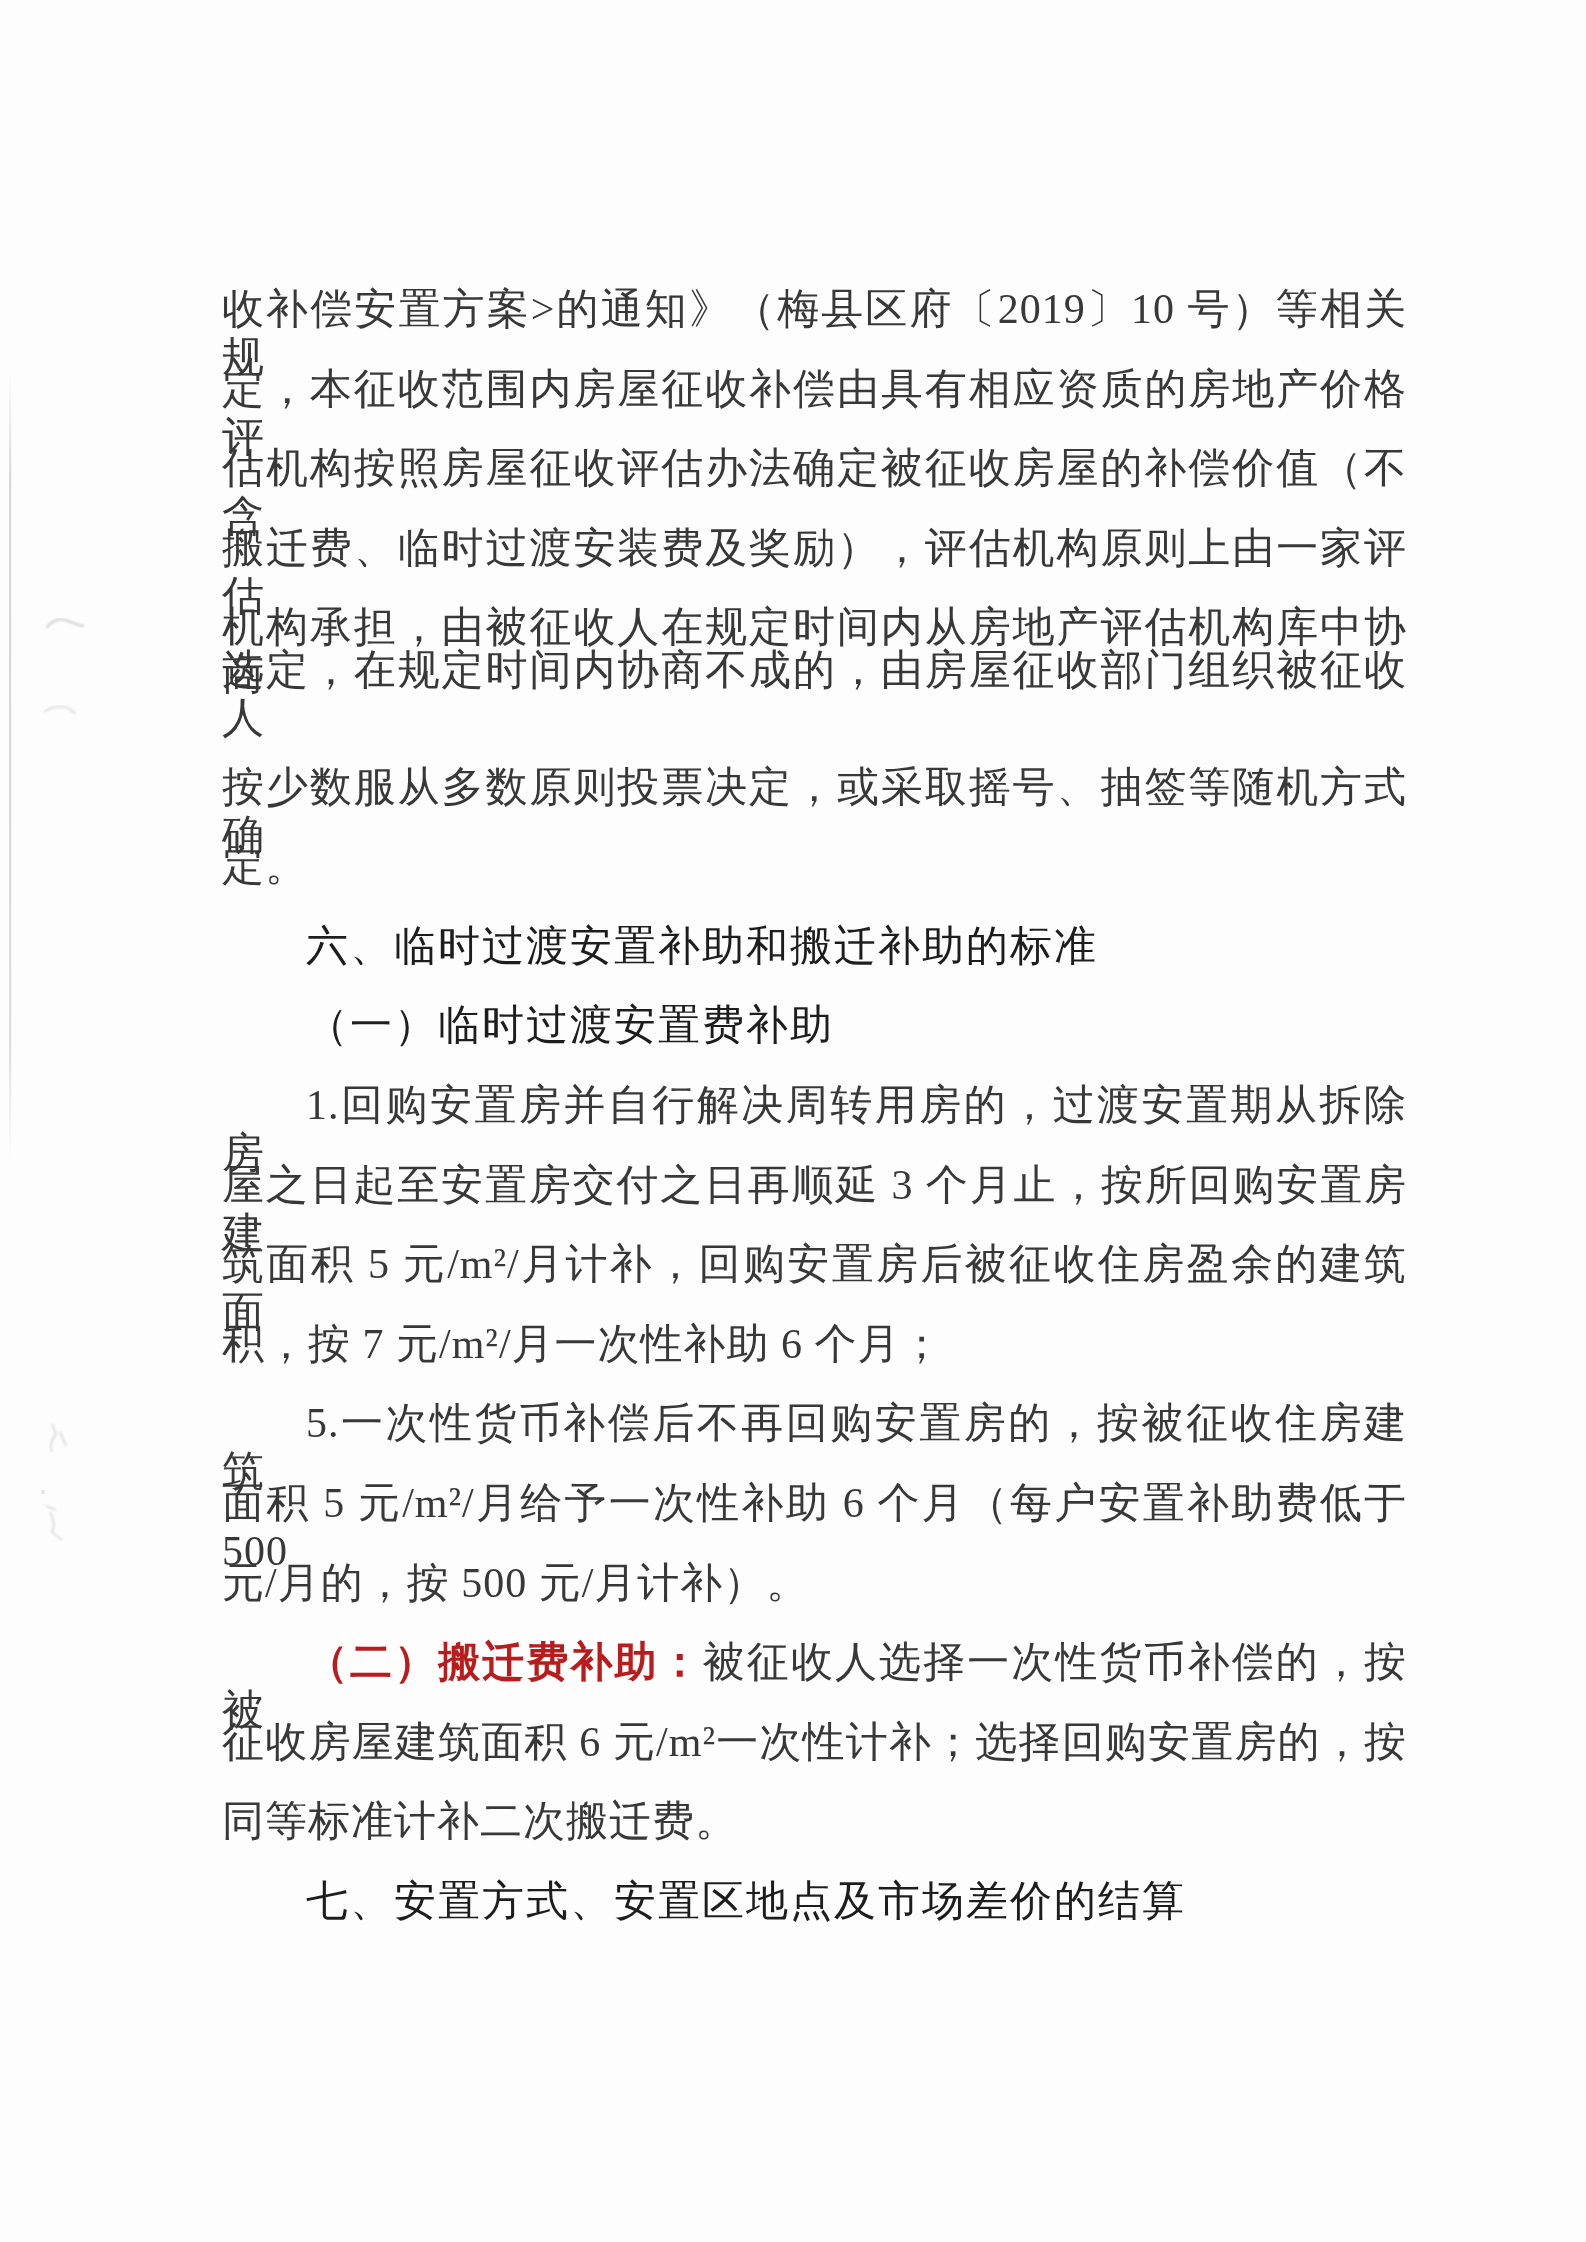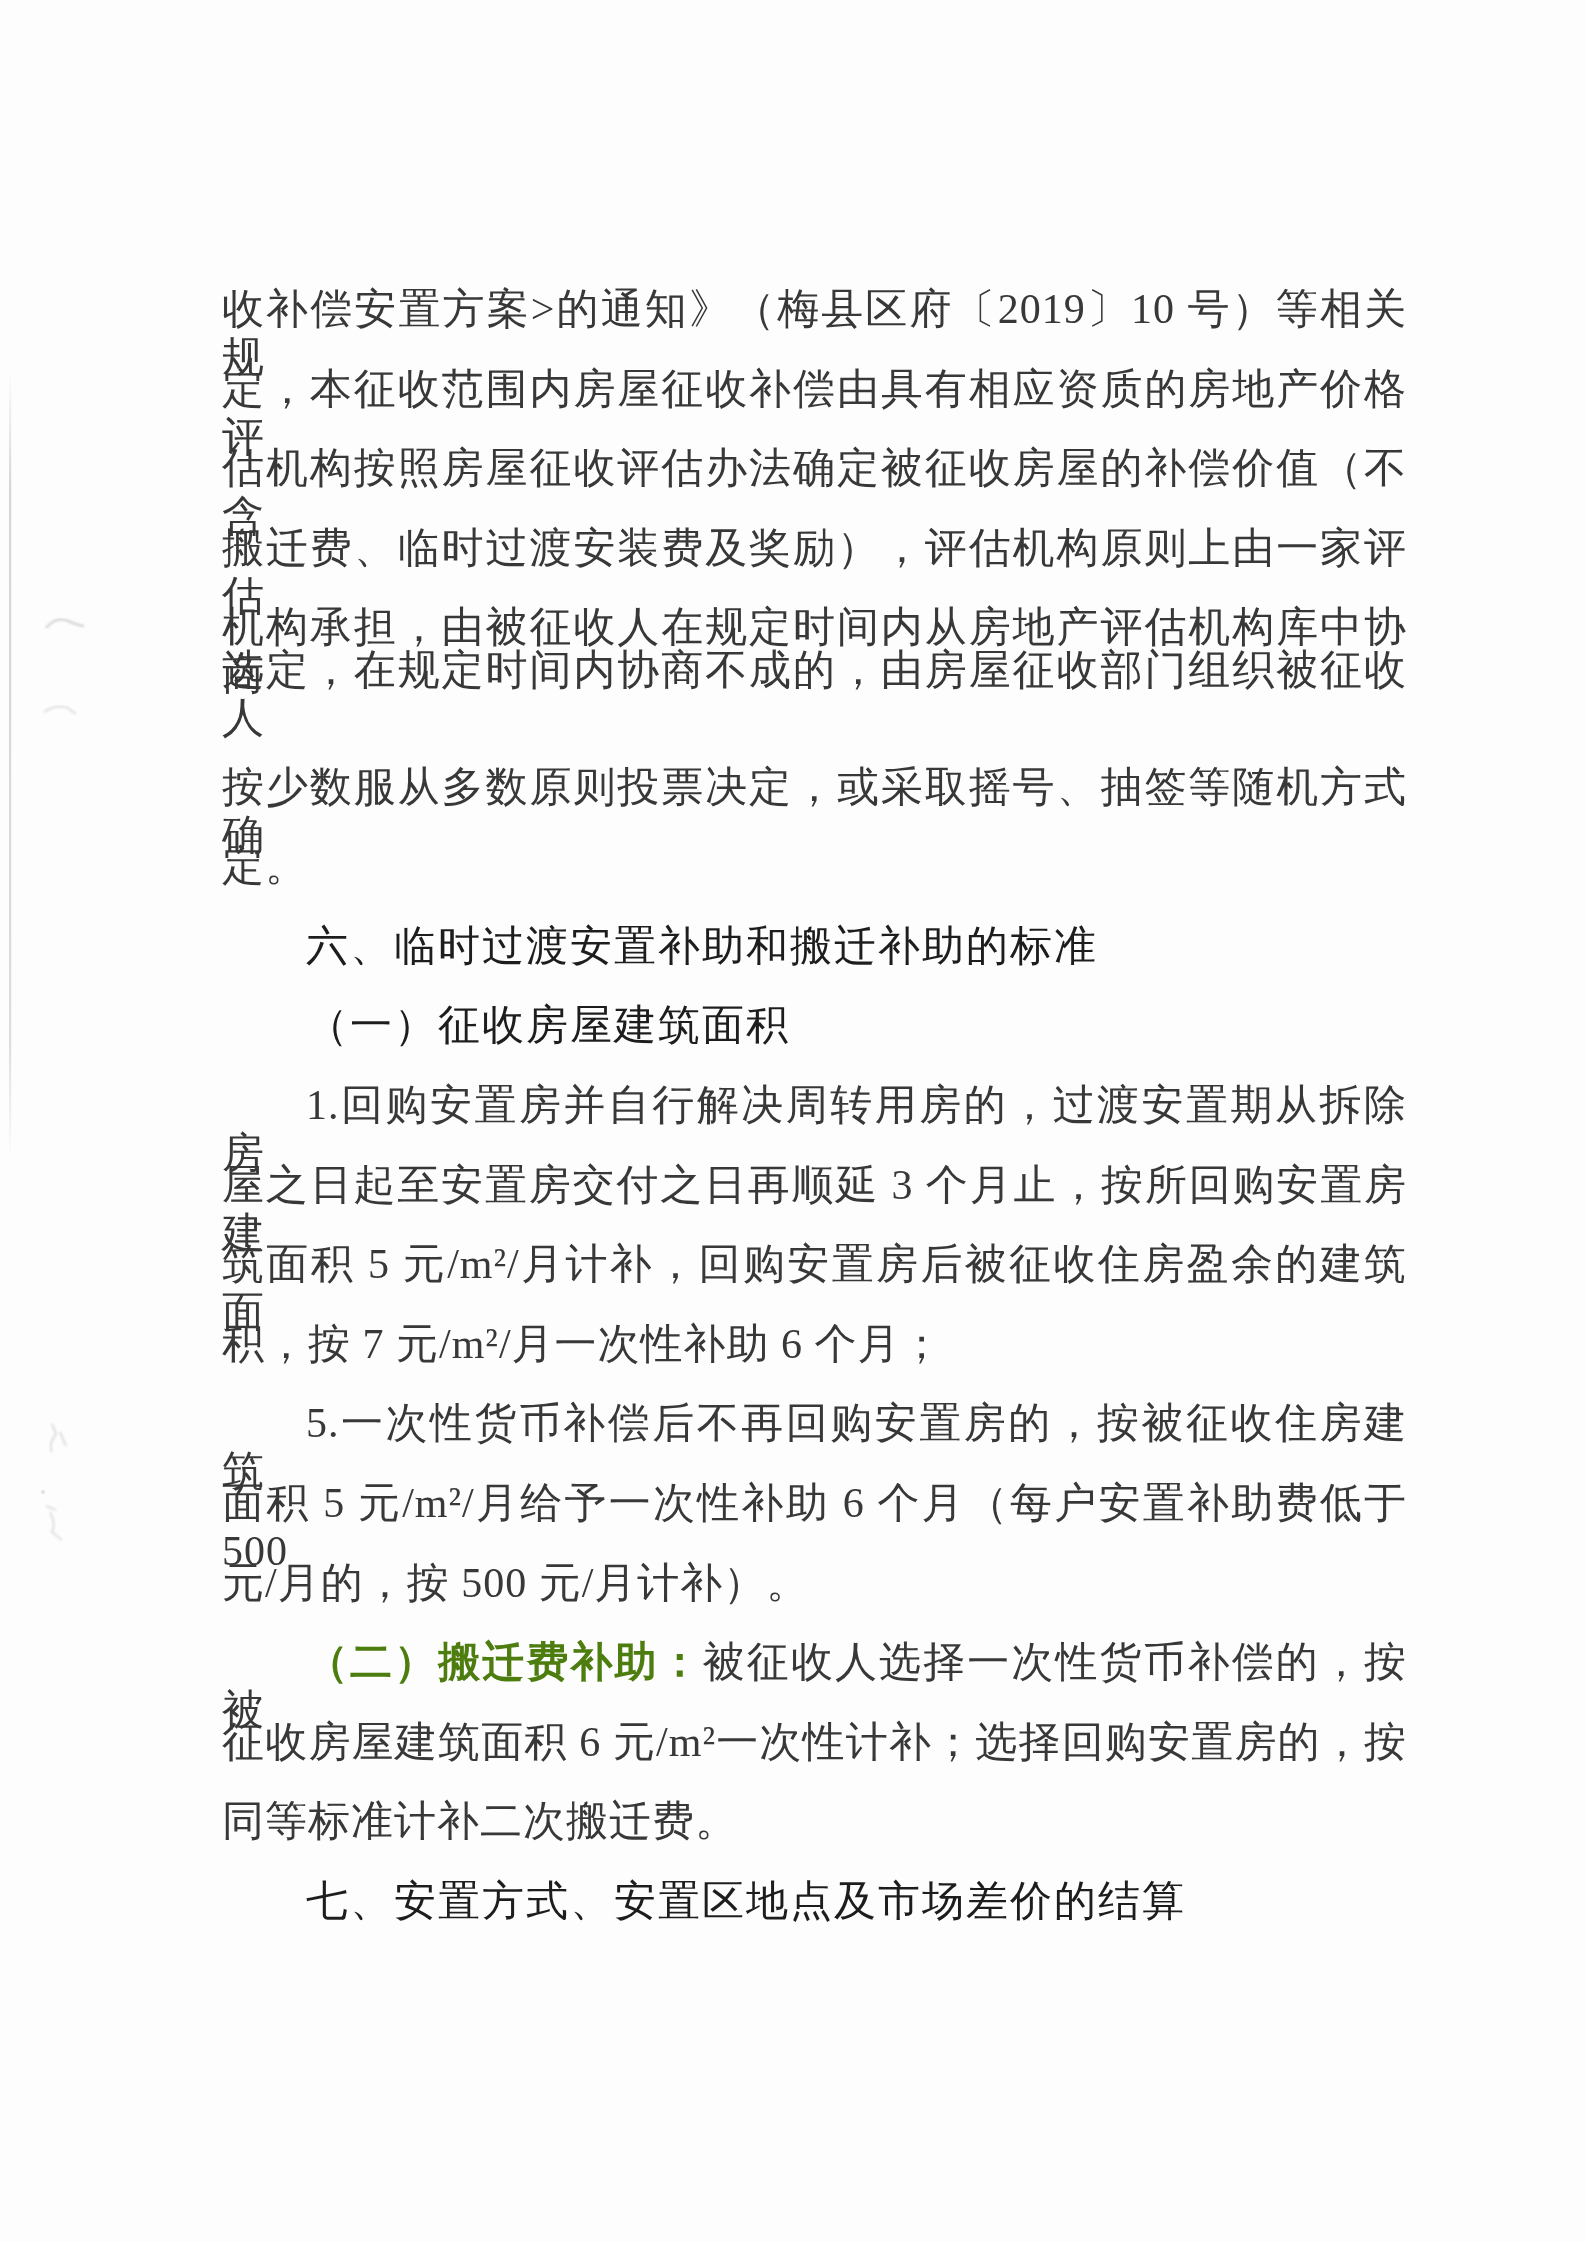--- a/index.html
+++ b/index.html
@@ -32,21 +32,21 @@
   .indent2{ text-indent:84px; }
   .heading{
     font-family:"Liberation Sans","DejaVu Sans",sans-serif;
     font-weight:400;
     color:#1d1d1d;
     letter-spacing:2px;
   }
   .bold-prefix{
     font-family:"Liberation Sans","DejaVu Sans",sans-serif;
     font-weight:700;
-    color:#4d7c0f;
+    color:#b91c1c;
   }
   .artifacts{
     position:absolute;
     top:0;left:0;
     pointer-events:none;
   }
 </style>
 </head>
 <body>
 
@@ -76,21 +76,21 @@
   <div class="line just" style="top:365px">定，本征收范围内房屋征收补偿由具有相应资质的房地产价格评</div>
   <div class="line just" style="top:444px">估机构按照房屋征收评估办法确定被征收房屋的补偿价值（不含</div>
   <div class="line just" style="top:524px">搬迁费、临时过渡安装费及奖励），评估机构原则上由一家评估</div>
   <div class="line just" style="top:603px">机构承担，由被征收人在规定时间内从房地产评估机构库中协商</div>
   <div class="line just" style="top:646px">选定，在规定时间内协商不成的，由房屋征收部门组织被征收人</div>
   <div class="line just" style="top:763px">按少数服从多数原则投票决定，或采取摇号、抽签等随机方式确</div>
   <div class="line" style="top:842px">定。</div>
 
   <div class="line heading indent2" style="top:922px">六、临时过渡安置补助和搬迁补助的标准</div>
 
-  <div class="line heading indent2" style="top:1001px">（一）征收房屋建筑面积</div>
+  <div class="line heading indent2" style="top:1001px">（一）临时过渡安置费补助</div>
 
   <div class="line just indent2" style="top:1081px">1.回购安置房并自行解决周转用房的，过渡安置期从拆除房</div>
   <div class="line just" style="top:1161px">屋之日起至安置房交付之日再顺延 3 个月止，按所回购安置房建</div>
   <div class="line just" style="top:1240px">筑面积 5 元/m²/月计补，回购安置房后被征收住房盈余的建筑面</div>
   <div class="line" style="top:1320px">积，按 7 元/m²/月一次性补助 6 个月；</div>
 
   <div class="line just indent2" style="top:1399px">5.一次性货币补偿后不再回购安置房的，按被征收住房建筑</div>
   <div class="line just" style="top:1479px">面积 5 元/m²/月给予一次性补助 6 个月（每户安置补助费低于 500</div>
   <div class="line" style="top:1559px">元/月的，按 500 元/月计补）。</div>
 

